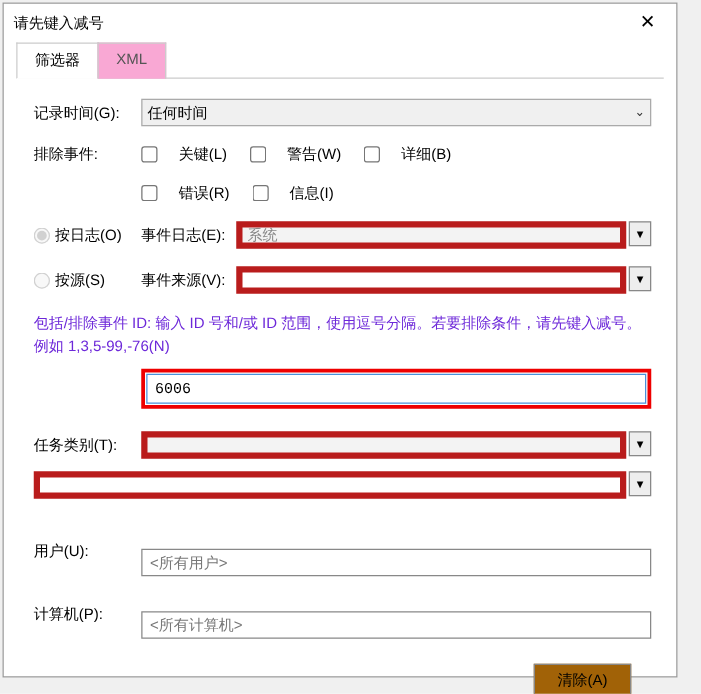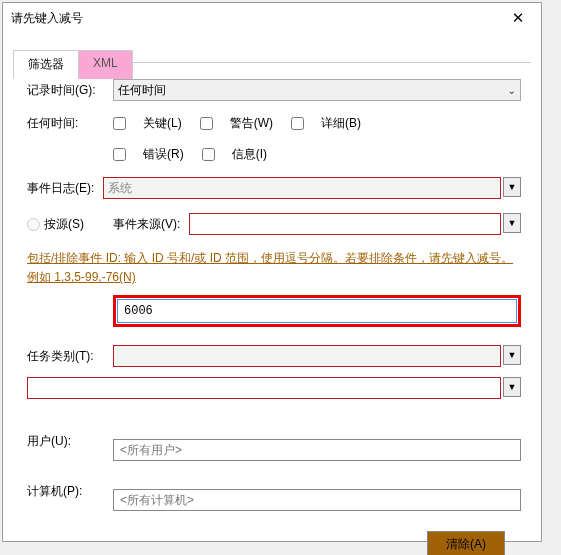--- a/index.html
+++ b/index.html
@@ -41,21 +41,21 @@
       border-bottom: 1px solid #ccc;
       margin: 0 10px;
     }
     .tab {
       padding: 5px 14px;
       border: 1px solid #ccc;
       border-bottom: none;
       background: #fff;
       margin-right: -1px;
       position: relative;
-      top: 17px;
+      top: 1px;
       cursor: default;
     }
     .tab.active { background: #fff; border-bottom: 1px solid #fff; }
     .tab.inactive { background: #f9a8d4; color: #555; }
     .content {
       padding: 16px 20px 10px 24px;
     }
     .row {
       display: flex;
       align-items: center;
@@ -91,21 +91,21 @@
       justify-content: center;
       font-size: 9px;
       margin-left: 2px;
     }
     .combo {
       flex: 1;
       display: flex;
     }
     .combo input {
       flex: 1;
-      border: 1px solid #b91c1c;
+      border: 5px solid #b91c1c;
       height: 22px;
       padding: 0 4px;
       font-size: 12px;
       font-family: inherit;
     }
     .checkboxes {
       display: flex;
       gap: 18px;
       flex-wrap: wrap;
     }
@@ -116,24 +116,23 @@
     }
     .cb input { width: 13px; height: 13px; }
     .radio {
       display: flex;
       align-items: center;
       gap: 4px;
       width: 86px;
     }
     .radio input { width: 13px; height: 13px; }
     .hint {
-      color: #a16207;
+      color: #6d28d9;
       line-height: 1.6;
       margin-bottom: 8px;
-      text-decoration: underline;
     }
     .id-input {
       border: 1px solid #4a90d9;
       background: #fff;
       height: 24px;
       padding: 0 6px;
       font-size: 12px;
       font-family: Liberation Mono, monospace;
       outline: none;
     }
@@ -206,21 +205,21 @@
 
     <div class="row">
       <span class="label">记录时间(G):</span>
       <div class="dropdown">
         <span>任何时间</span>
         <span class="arrow">⌄</span>
       </div>
     </div>
 
     <div class="row">
-      <span class="label">任何时间:</span>
+      <span class="label">排除事件:</span>
       <div class="checkboxes">
         <label class="cb">
             <input type="checkbox" style="">
             <span>关键(L)</span>
           </label>
         <label class="cb">
             <input type="checkbox" style="">
             <span>警告(W)</span>
           </label>
         <label class="cb">
@@ -238,20 +237,24 @@
             <span>错误(R)</span>
           </label>
         <label class="cb">
             <input type="checkbox" style="">
             <span>信息(I)</span>
           </label>
       </div>
     </div>
 
     <div class="row">
+      <label class="radio">
+        <input type="radio" name="by" checked="" disabled="" style="">
+        <span class="disabled">按日志(O)</span>
+      </label>
       <span class="label" style="width:76px">事件日志(E):</span>
       <div class="combo">
         <input type="text" readonly="" style="background: rgb(243, 243, 243); color: rgb(136, 136, 136);" value="系统">
         <div class="dd-btn">
             <span>▼</span>
           </div>
       </div>
     </div>
 
     <div class="row">

